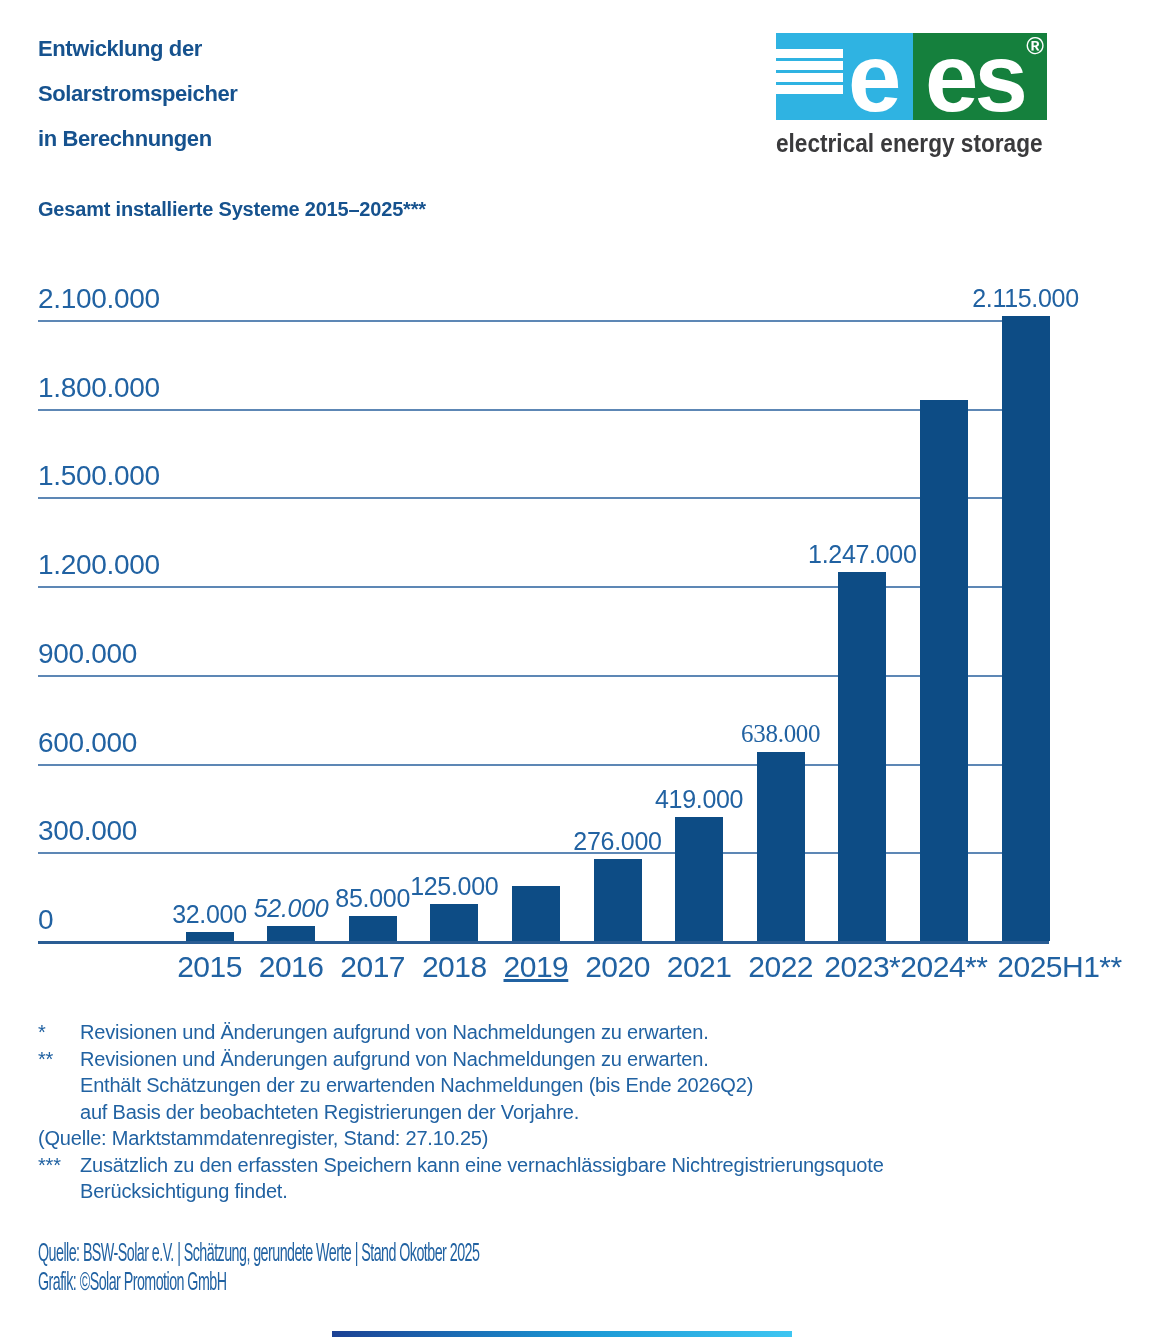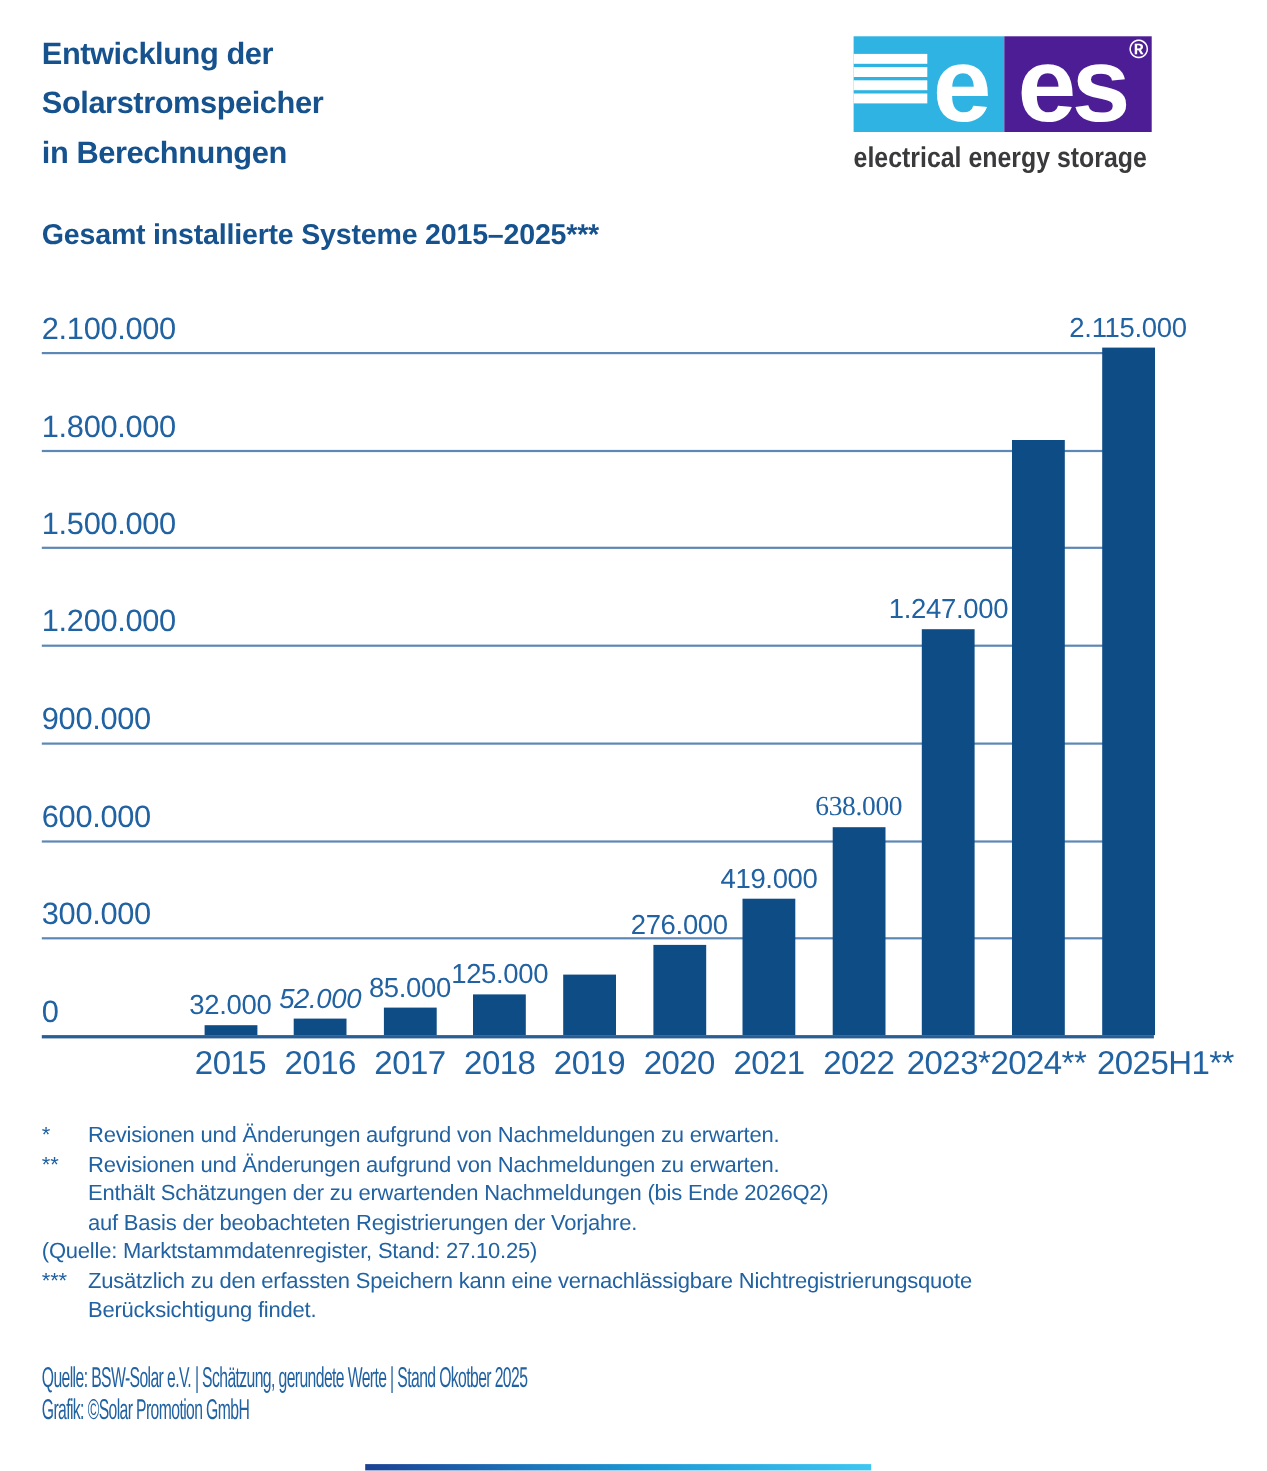--- a/index.html
+++ b/index.html
@@ -1,29 +1,29 @@
 <!DOCTYPE html>
 <html><head>
 <meta charset="utf-8">
 <style>
   html,body{margin:0;padding:0;background:#fff;}
   .canvas{position:relative;width:1152px;height:1337px;background:#ffffff;
           font-family:"Liberation Sans",sans-serif;overflow:hidden;}
 
   
-  .title{position:absolute;left:38px;top:26px;font-size:28px;font-weight:bold;
+  .title{position:absolute;left:38px;top:26px;font-size:22px;font-weight:bold;
          color:#16528e;line-height:45px;letter-spacing:-0.4px;}
-  .subtitle{position:absolute;left:38px;top:198px;font-size:26px;font-weight:bold;
+  .subtitle{position:absolute;left:38px;top:198px;font-size:20px;font-weight:bold;
          color:#16528e;letter-spacing:-0.2px;}
 
   
   .logo{position:absolute;left:776px;top:33px;width:271px;height:124px;}
   .logo-box{position:absolute;left:0;top:0;width:271px;height:87px;}
   .logo-left{position:absolute;left:0;top:0;width:137px;height:87px;background:#2fb3e2;}
-  .logo-right{position:absolute;left:137px;top:0;width:134px;height:87px;background:#4c1d95;}
+  .logo-right{position:absolute;left:137px;top:0;width:134px;height:87px;background:#15803d;}
   .logo-stripes{position:absolute;left:0;top:16px;width:67px;}
   .logo-stripe{height:9px;background:#ffffff;margin-bottom:3px;}
   .logo-letter{position:absolute;bottom:-6px;color:#ffffff;font-weight:bold;
          font-size:96px;line-height:1;letter-spacing:-4px;}
   .logo-e{left:72px;}
   .logo-es{left:12px;}
   .logo-reg{position:absolute;top:1px;right:3px;color:#ffffff;font-size:24px;
          font-weight:bold;line-height:1;}
   .logo-tagline{position:absolute;left:0;top:95px;font-size:26px;font-weight:bold;
          color:#3a3a3c;white-space:nowrap;transform:scaleX(0.87);transform-origin:left;}
@@ -110,21 +110,21 @@
       <div class="bar" style="left: 267.1px; top: 925.623px; width: 48px; height: 15.3771px; background: rgb(13, 76, 133);"></div>
       <div class="val" style="left: 181.1px; top: 893.623px; color: rgb(33, 98, 162); font-style: italic;">52.000</div>
       <div class="xlab" style="left: 201.1px; top: 950px; color: rgb(33, 98, 162);">2016</div>
       <div class="bar" style="left: 348.7px; top: 915.864px; width: 48px; height: 25.1357px; background: rgb(13, 76, 133);"></div>
       <div class="val" style="left: 262.7px; top: 883.864px; color: rgb(33, 98, 162);">85.000</div>
       <div class="xlab" style="left: 282.7px; top: 950px; color: rgb(33, 98, 162);">2017</div>
       <div class="bar" style="left: 430.3px; top: 904.036px; width: 48px; height: 36.9643px; background: rgb(13, 76, 133);"></div>
       <div class="val" style="left: 344.3px; top: 872.036px; color: rgb(33, 98, 162);">125.000</div>
       <div class="xlab" style="left: 364.3px; top: 950px; color: rgb(33, 98, 162);">2018</div>
       <div class="bar" style="left: 511.9px; top: 885.997px; width: 48px; height: 55.0029px; background: rgb(13, 76, 133);"></div>
-      <div class="xlab" style="left: 445.9px; top: 950px; color: rgb(33, 98, 162);">2019</div>
+      <div class="xlab" style="left: 445.9px; top: 950px; color: rgb(33, 98, 162); text-decoration: underline;">2019</div>
       <div class="bar" style="left: 593.5px; top: 859.383px; width: 48px; height: 81.6171px; background: rgb(13, 76, 133);"></div>
       <div class="val" style="left: 507.5px; top: 827.383px; color: rgb(33, 98, 162);">276.000</div>
       <div class="xlab" style="left: 527.5px; top: 950px; color: rgb(33, 98, 162);">2020</div>
       <div class="bar" style="left: 675.1px; top: 817.096px; width: 48px; height: 123.904px; background: rgb(13, 76, 133);"></div>
       <div class="val" style="left: 589.1px; top: 785.096px; color: rgb(33, 98, 162);">419.000</div>
       <div class="xlab" style="left: 609.1px; top: 950px; color: rgb(33, 98, 162);">2021</div>
       <div class="bar" style="left: 756.7px; top: 752.334px; width: 48px; height: 188.666px; background: rgb(13, 76, 133);"></div>
       <div class="val" style="left: 670.7px; top: 720.334px; color: rgb(33, 98, 162); font-family: Liberation Serif, serif;">638.000</div>
       <div class="xlab" style="left: 690.7px; top: 950px; color: rgb(33, 98, 162);">2022</div>
       <div class="bar" style="left: 838.3px; top: 572.244px; width: 48px; height: 368.756px; background: rgb(13, 76, 133);"></div>

